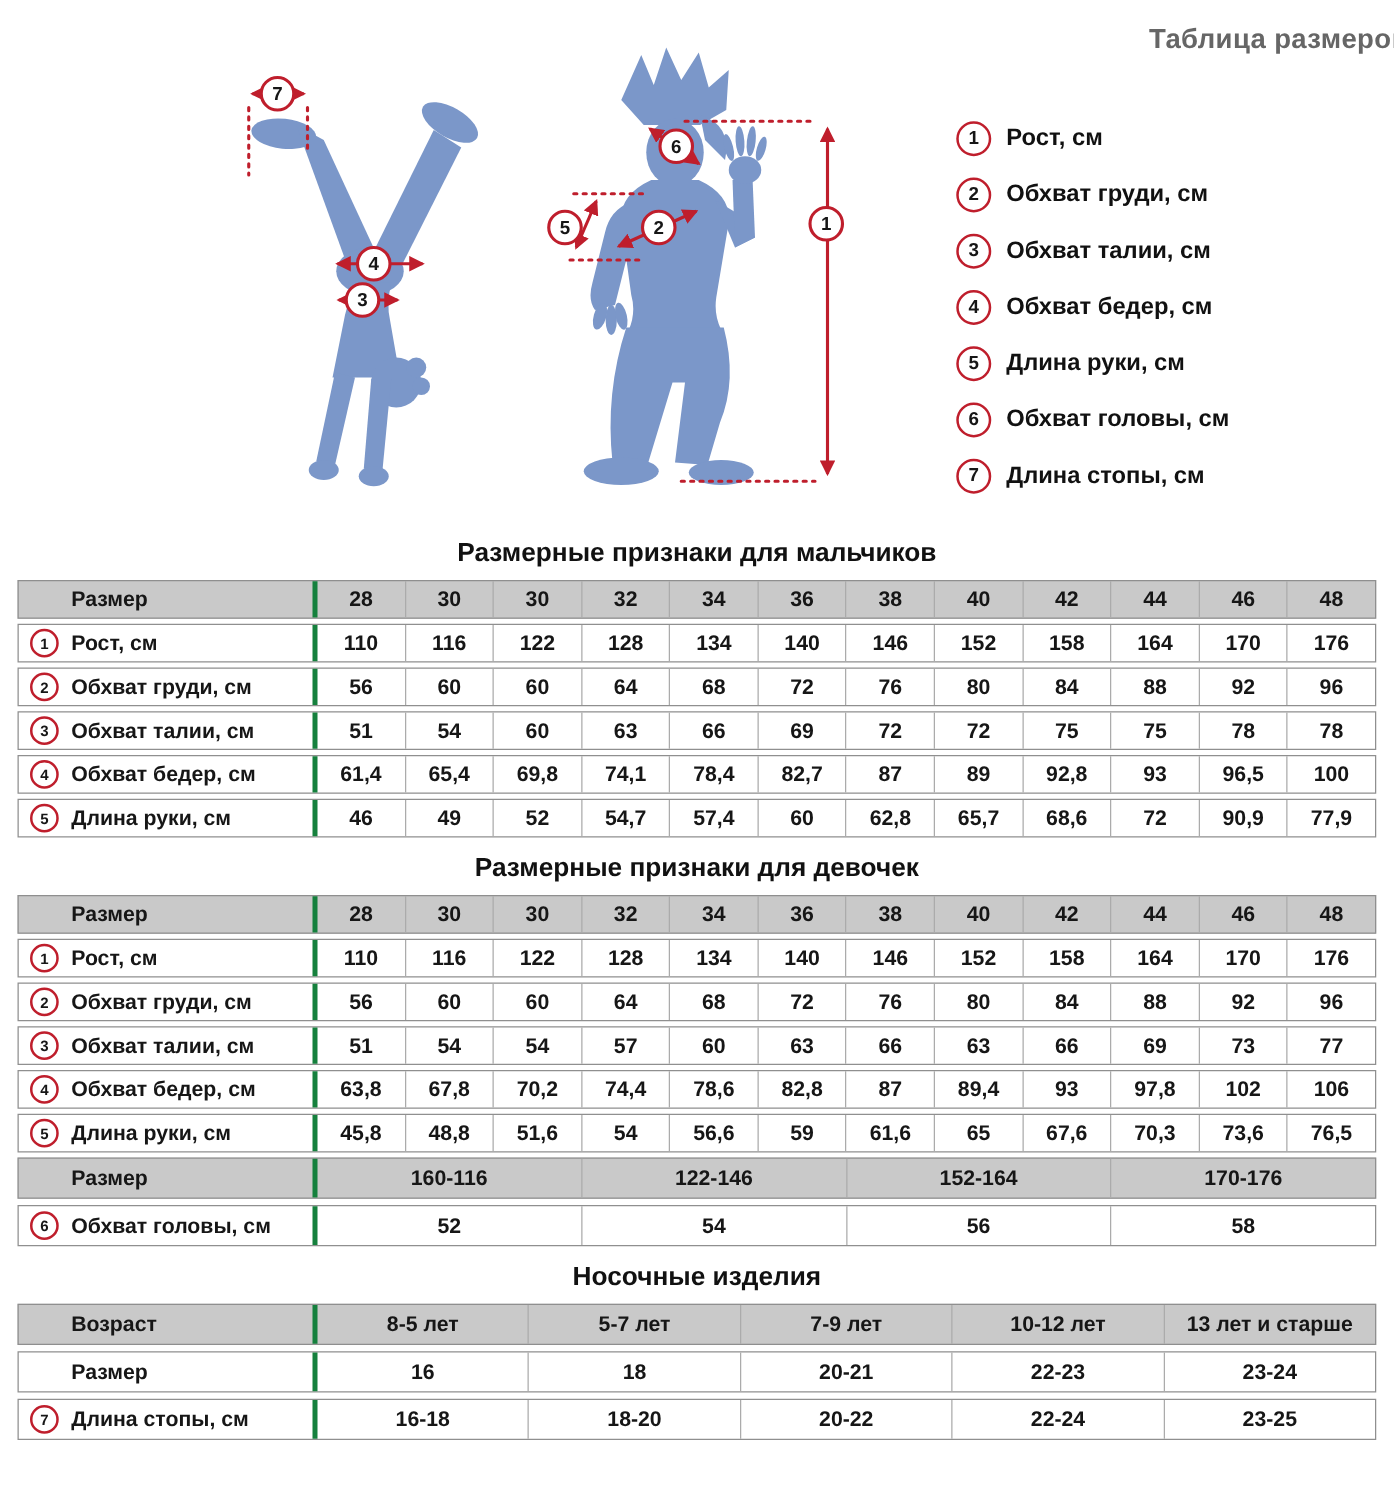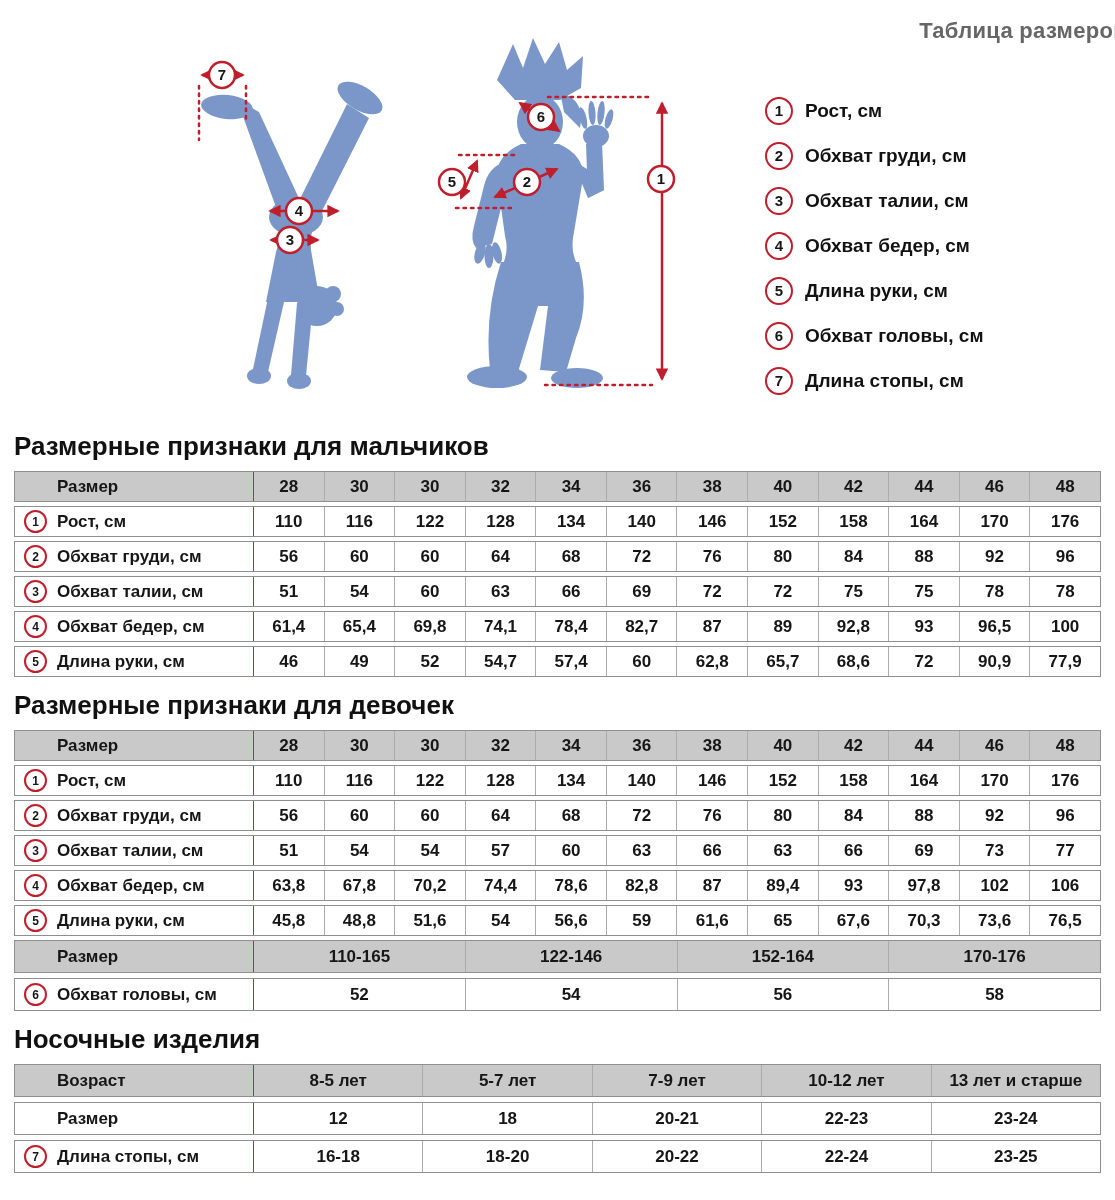--- a/index.html
+++ b/index.html
@@ -13,27 +13,27 @@
   .figure-svg{position:absolute;left:0;top:0;}
   .legend{position:absolute;left:765px;top:88px;}
   .legend-item{display:flex;align-items:center;height:45px;}
   .legend-circle{width:24px;height:24px;border:2px solid #bf1e2c;border-radius:50%;
     background:#fff;display:inline-flex;align-items:center;justify-content:center;
     font-size:15px;font-weight:bold;color:#161616;flex:none;}
   .legend-label{margin-left:12px;font-size:19px;font-weight:bold;color:#111;}
 
   
   .tables{width:1087px;margin:0 auto;}
-  .section-title{font-size:26px;font-weight:bold;color:#111;text-align:left;margin:13px 0 9px 0;}
+  .section-title{font-size:21px;font-weight:bold;color:#111;text-align:center;margin:13px 0 9px 0;}
   .trow{display:flex;align-items:stretch;height:31px;border:1px solid #8f8f8f;
     background:#fff;margin-bottom:4px;box-sizing:border-box;}
   .trow.thead{background:#c9c9c9;}
   .tall .trow{height:33px;margin-bottom:5px;}
   .tlabel{width:239px;flex:none;display:flex;align-items:center;padding-left:9px;
-    box-sizing:border-box;border-right:1px solid #15803d;font-size:17px;font-weight:bold;}
+    box-sizing:border-box;border-right:4px solid #15803d;font-size:17px;font-weight:bold;}
   .tcell{flex:1 1 0;display:flex;align-items:center;justify-content:center;
     border-right:1px solid #ababab;font-size:17px;font-weight:bold;}
   .tcell:last-child{border-right:none;}
   .numcircle{width:19px;height:19px;border:2px solid #bf1e2c;border-radius:50%;background:#fff;
     display:inline-flex;align-items:center;justify-content:center;font-size:12px;font-weight:bold;
     color:#161616;margin-right:10px;flex:none;}
   .numspace{width:33px;flex:none;}
 </style>
 </head>
 <body>
@@ -385,21 +385,21 @@
           <div class="tcell">76,5</div>
         </div>
       </div>
 
     <div class="size-table tall">
         <div class="trow thead">
           <div class="tlabel">
             <span class="numspace"></span>
             <span>Размер</span>
           </div>
-          <div class="tcell">110-165</div>
+          <div class="tcell">160-116</div>
           <div class="tcell">122-146</div>
           <div class="tcell">152-164</div>
           <div class="tcell">170-176</div>
         </div>
         <div class="trow">
           <div class="tlabel">
             <span class="numcircle">6</span>
             <span>Обхват головы, см</span>
           </div>
           <div class="tcell">52</div>
@@ -420,21 +420,21 @@
           <div class="tcell">5-7 лет</div>
           <div class="tcell">7-9 лет</div>
           <div class="tcell">10-12 лет</div>
           <div class="tcell">13 лет и старше</div>
         </div>
         <div class="trow">
           <div class="tlabel">
             <span class="numspace"></span>
             <span>Размер</span>
           </div>
-          <div class="tcell">12</div>
+          <div class="tcell">16</div>
           <div class="tcell">18</div>
           <div class="tcell">20-21</div>
           <div class="tcell">22-23</div>
           <div class="tcell">23-24</div>
         </div>
         <div class="trow">
           <div class="tlabel">
             <span class="numcircle">7</span>
             <span>Длина стопы, см</span>
           </div>

